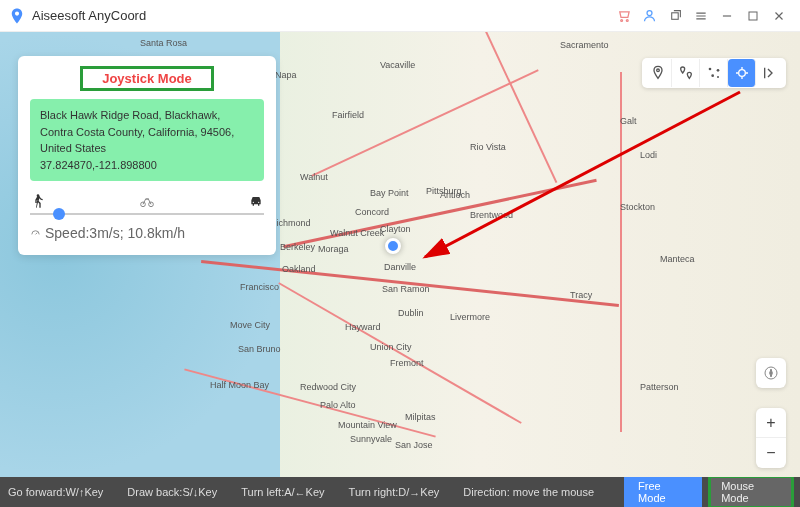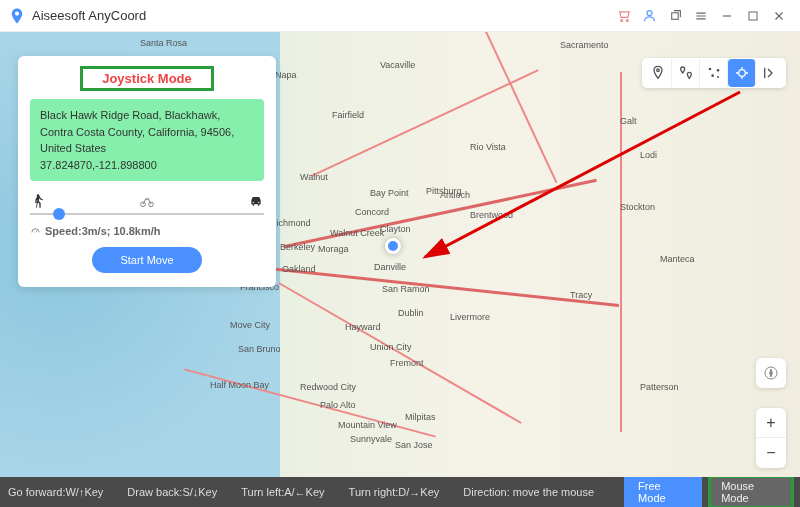--- a/index.html
+++ b/index.html
@@ -33,21 +33,21 @@
   
   
   .panel { position:absolute; left:18px; top:24px; width:258px; background:#fff; border-radius:6px; box-shadow:0 2px 8px rgba(0,0,0,.12); padding:10px 12px 14px; }
   .panel .mode-title { text-align:center; font-size:13px; font-weight:bold; color:#ef4444; border:3px solid #2a9d3a; padding:2px 0; margin:0 50px 8px; }
   .panel .section-label { font-size:12px; font-weight:bold; color:#222; margin-bottom:6px; }
   .panel .address-box { background:#86efac; border-radius:4px; padding:8px 10px; font-size:11px; color:#333; line-height:1.5; margin-bottom:12px; }
   .panel .speed-row { display:flex; justify-content:space-between; align-items:center; margin-bottom:4px; color:#666; }
   .panel .speed-row .mode-icon { width:16px; height:16px; }
   .panel .slider-track { height:2px; background:#ccc; position:relative; margin-bottom:10px; }
   .panel .slider-thumb { position:absolute; left:10%; top:-5px; width:12px; height:12px; border-radius:50%; background:#4a90ff; }
-  .panel .speed-text { font-size:11px; color:#666; display:flex; align-items:center; gap:4px;font-weight:bold; }
+  .panel .speed-text { font-size:14px; color:#666; display:flex; align-items:center; gap:4px; }
   .panel .start-btn { display:block; margin:10px auto 0; background:#4a90ff; color:#fff; border:none; border-radius:16px; padding:7px 28px; font-size:11px; cursor:pointer; }
   
   
   .right-toolbar { position:absolute; right:14px; top:26px; display:flex; gap:0; background:#fff; border-radius:5px; box-shadow:0 1px 4px rgba(0,0,0,.15); height:30px; align-items:center; padding:0 2px; }
   .right-toolbar .rt-btn { width:28px; height:28px; display:flex; align-items:center; justify-content:center; cursor:pointer; color:#555; border-right:1px solid #eee; }
   .right-toolbar .rt-btn:last-child { border-right:none; }
   .right-toolbar .rt-btn.active { background:#4a90ff; border-radius:4px; color:#fff; }
   
   
   .compass-btn { position:absolute; right:14px; top:326px; width:30px; height:30px; background:#fff; border-radius:6px; box-shadow:0 1px 4px rgba(0,0,0,.15); display:flex; align-items:center; justify-content:center; cursor:pointer; }
@@ -141,21 +141,21 @@
         <span class="city-label" style="left: 426px; top: 154px;">Pittsburg</span>
         <span class="city-label" style="left: 440px; top: 158px;">Antioch</span>
         <span class="city-label" style="left: 470px; top: 178px;">Brentwood</span>
         <span class="city-label" style="left: 620px; top: 170px;">Stockton</span>
         <span class="city-label" style="left: 380px; top: 192px;">Clayton</span>
         <span class="city-label" style="left: 330px; top: 196px;">Walnut Creek</span>
         <span class="city-label" style="left: 270px; top: 186px;">Richmond</span>
         <span class="city-label" style="left: 280px; top: 210px;">Berkeley</span>
         <span class="city-label" style="left: 318px; top: 212px;">Moraga</span>
         <span class="city-label" style="left: 282px; top: 232px;">Oakland</span>
-        <span class="city-label" style="left: 374px; top: 230px;">Danville</span>
+        <span class="city-label" style="left: 384px; top: 230px;">Danville</span>
         <span class="city-label" style="left: 382px; top: 252px;">San Ramon</span>
         <span class="city-label" style="left: 240px; top: 250px;">Francisco</span>
         <span class="city-label" style="left: 398px; top: 276px;">Dublin</span>
         <span class="city-label" style="left: 450px; top: 280px;">Livermore</span>
         <span class="city-label" style="left: 570px; top: 258px;">Tracy</span>
         <span class="city-label" style="left: 660px; top: 222px;">Manteca</span>
         <span class="city-label" style="left: 230px; top: 288px;">Move City</span>
         <span class="city-label" style="left: 345px; top: 290px;">Hayward</span>
         <span class="city-label" style="left: 238px; top: 312px;">San Bruno</span>
         <span class="city-label" style="left: 370px; top: 310px;">Union City</span>
@@ -206,21 +206,20 @@
       <div class="slider-track">
           <div class="slider-thumb"></div>
         </div>
       <div class="speed-text">
         <svg width="11" height="11" viewBox="0 0 24 24" fill="none" stroke="#888" stroke-width="2">
             <path d="M4 14a8 8 0 0 1 16 0"></path>
             <path d="M12 14l4-4"></path>
           </svg>
         <span>Speed:3m/s; 10.8km/h</span>
       </div>
-      <button class="start-btn">Start Move</button>
     </div>
 
     <div class="right-toolbar">
       <div class="rt-btn">
           <svg width="16" height="16" viewBox="0 0 24 24" fill="none" stroke="#555" stroke-width="2">
             <path d="M12 2C8 2 6 5 6 8c0 4 6 12 6 12s6-8 6-12c0-3-2-6-6-6z"></path>
             <circle cx="12" cy="8" r="2"></circle>
           </svg>
         </div>
       <div class="rt-btn">

